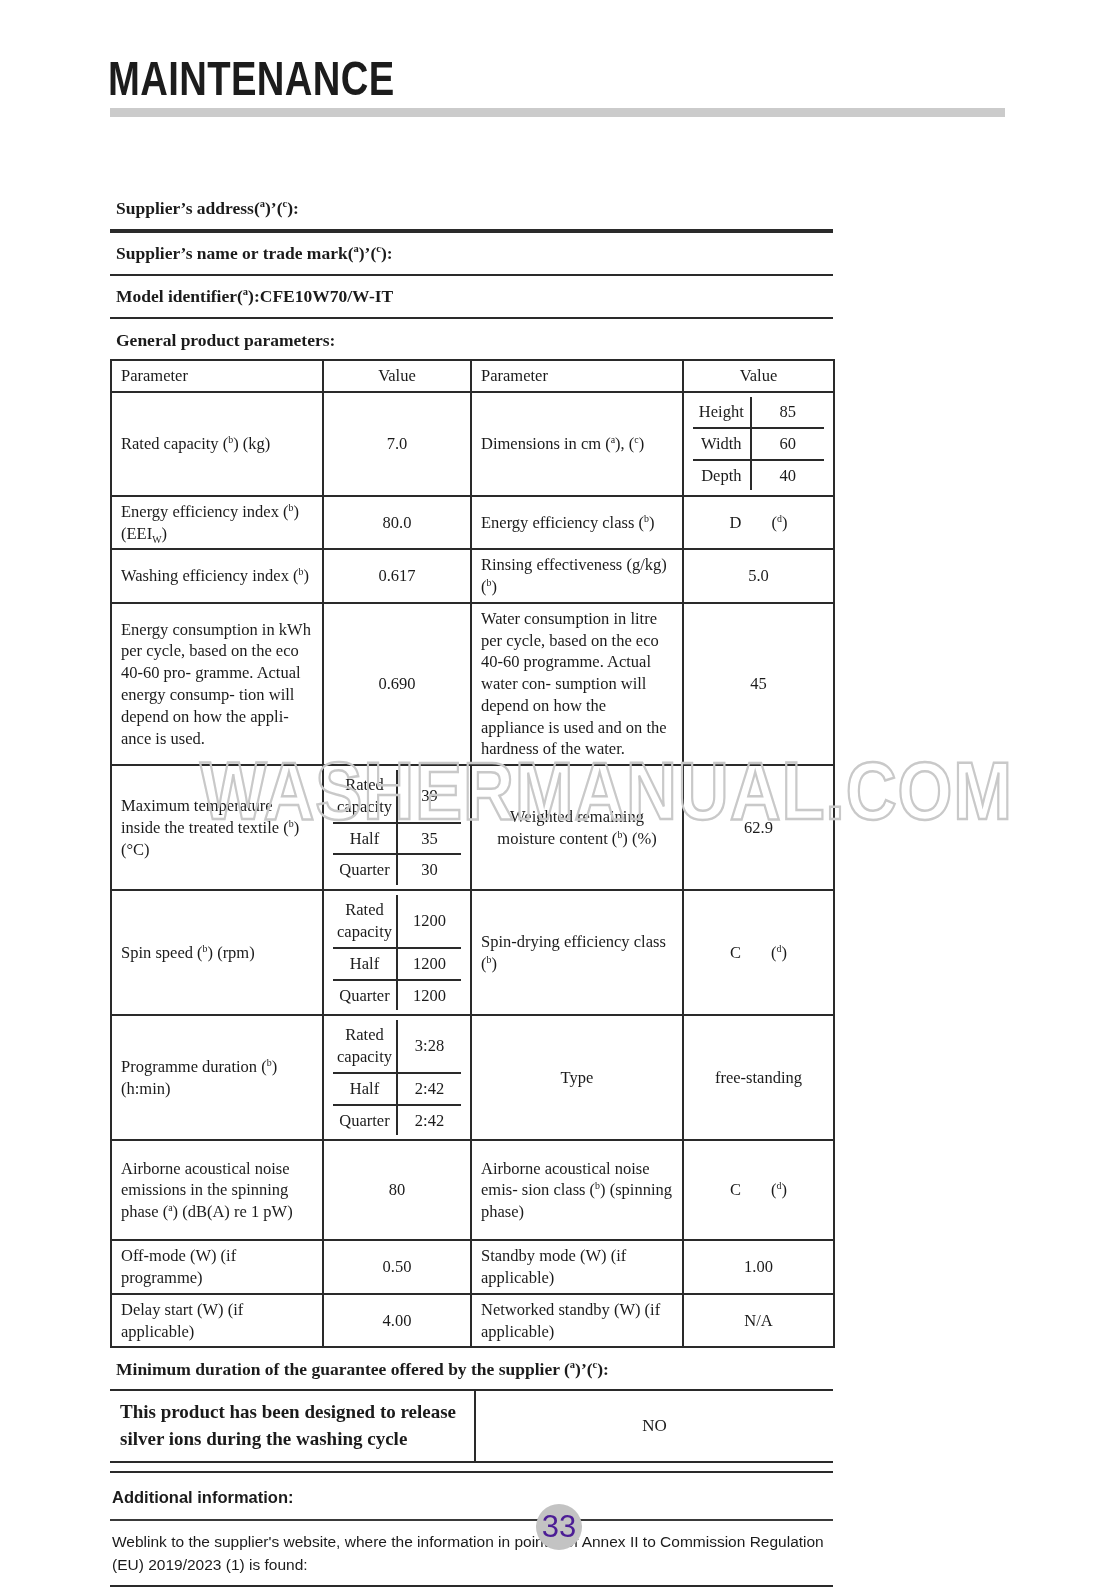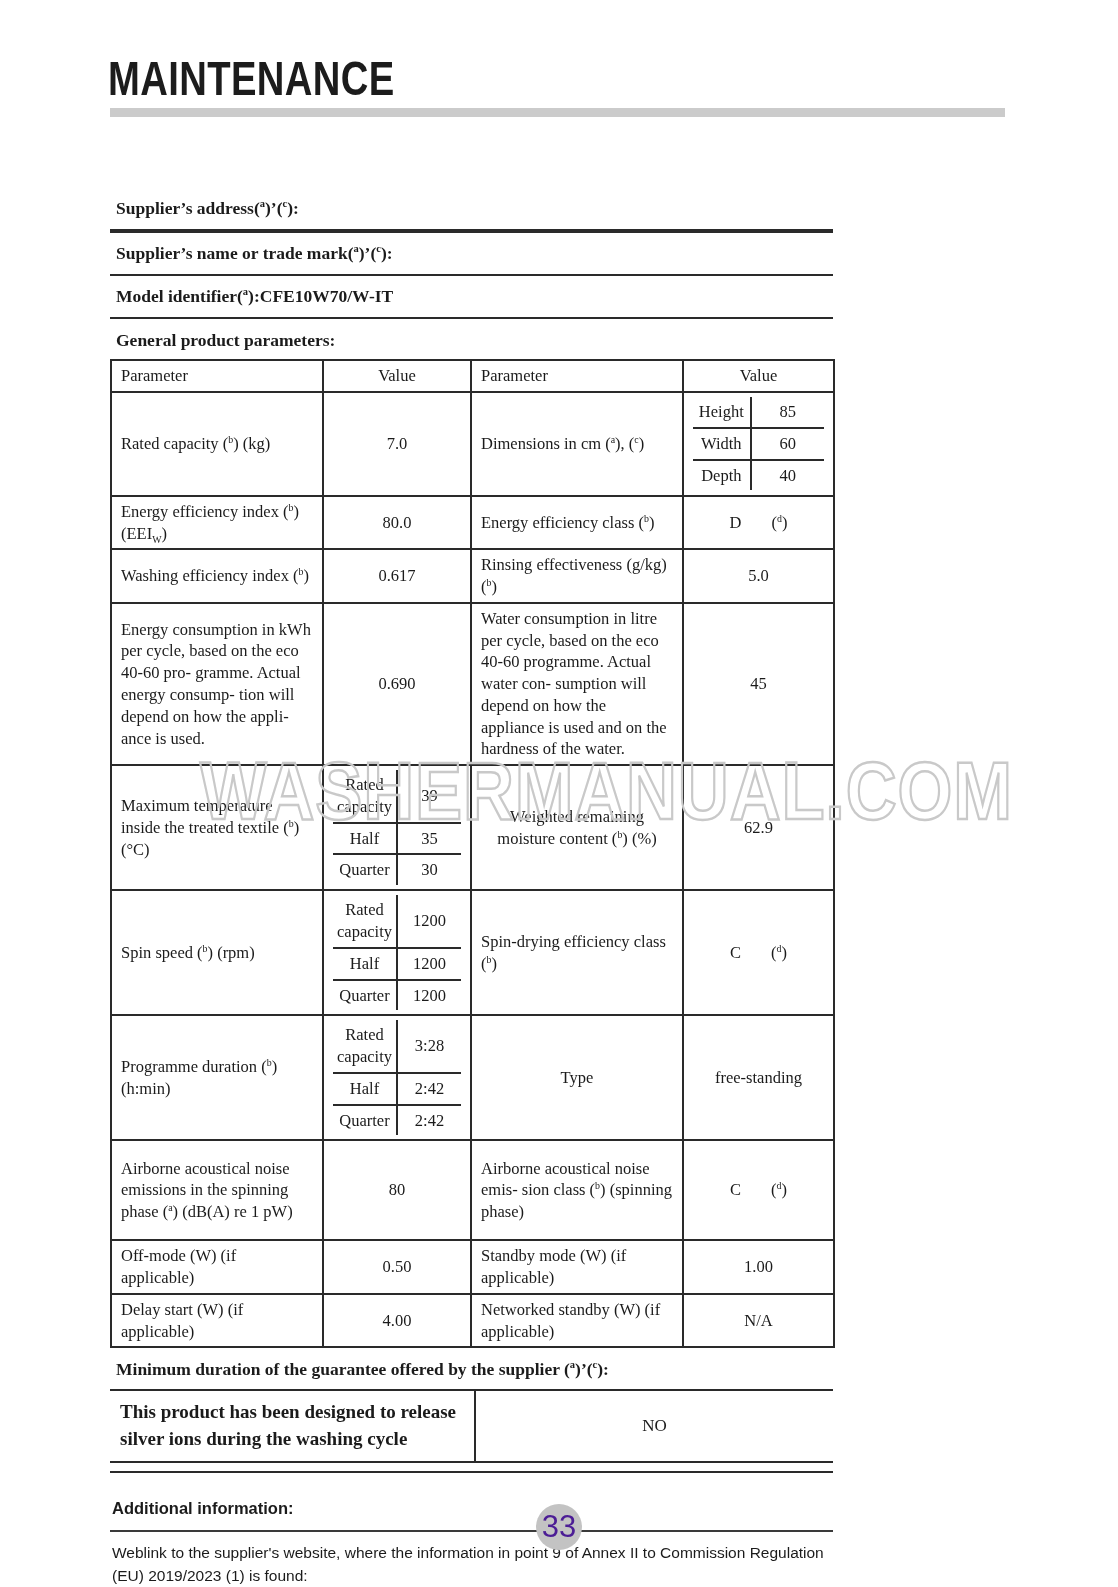--- a/index.html
+++ b/index.html
@@ -51,21 +51,21 @@
 
   table.silver { width:723px; border-collapse:collapse; table-layout:fixed; }
   table.silver td { border-top:2.5px solid #2a2a2a; border-bottom:2.5px solid #2a2a2a; padding:8px 10px; }
   table.silver td.lbl { font-weight:bold; font-size:19px; border-right:2px solid #2a2a2a; line-height:1.4; }
   table.silver td.val { text-align:center; font-size:17px; }
 
   .double-line { height:0; border-top:2.5px solid #2a2a2a; margin-top:8px; }
 
   .addl-head {
     font-family:"Liberation Sans", sans-serif; font-weight:bold; font-size:16.5px;
-    padding:26px 2px 12px 2px; border-bottom:2px solid #3a3a3a;
+    padding:15px 2px 12px 2px; border-bottom:2px solid #3a3a3a;
   }
   .weblink {
     font-family:"Liberation Sans", sans-serif; font-size:15.5px; line-height:1.5;
     padding:9px 2px 9px 2px; border-bottom:2.5px solid #2a2a2a;
   }
   .footnotes { padding:5px 2px 7px 2px; border-bottom:2.5px solid #2a2a2a; }
   .footnote {
     font-family:"Liberation Sans", sans-serif; font-size:14.5px; line-height:1.5; margin:2px 0;
   }
 
@@ -267,21 +267,21 @@
         <td class="p">Airborne acoustical noise emis- sion class (<sup>b</sup>) (spinning phase)</td>
         <td class="c">
           <div class="val-note">
             <span>C</span>
             <span>(<sup>d</sup>)</span>
           </div>
         </td>
       </tr>
 
       <tr style="height:40px;">
-        <td class="p">Off-mode (W) (if applicable)</td>
+        <td class="p">Off-mode (W) (if programme)</td>
         <td class="v">0.50</td>
         <td class="p">Standby mode (W) (if applicable)</td>
         <td class="v">1.00</td>
       </tr>
 
       <tr style="height:44px;">
         <td class="p">Delay start (W) (if applicable)</td>
         <td class="v">4.00</td>
         <td class="p">Networked standby (W) (if applicable)</td>
         <td class="v">N/A</td>

